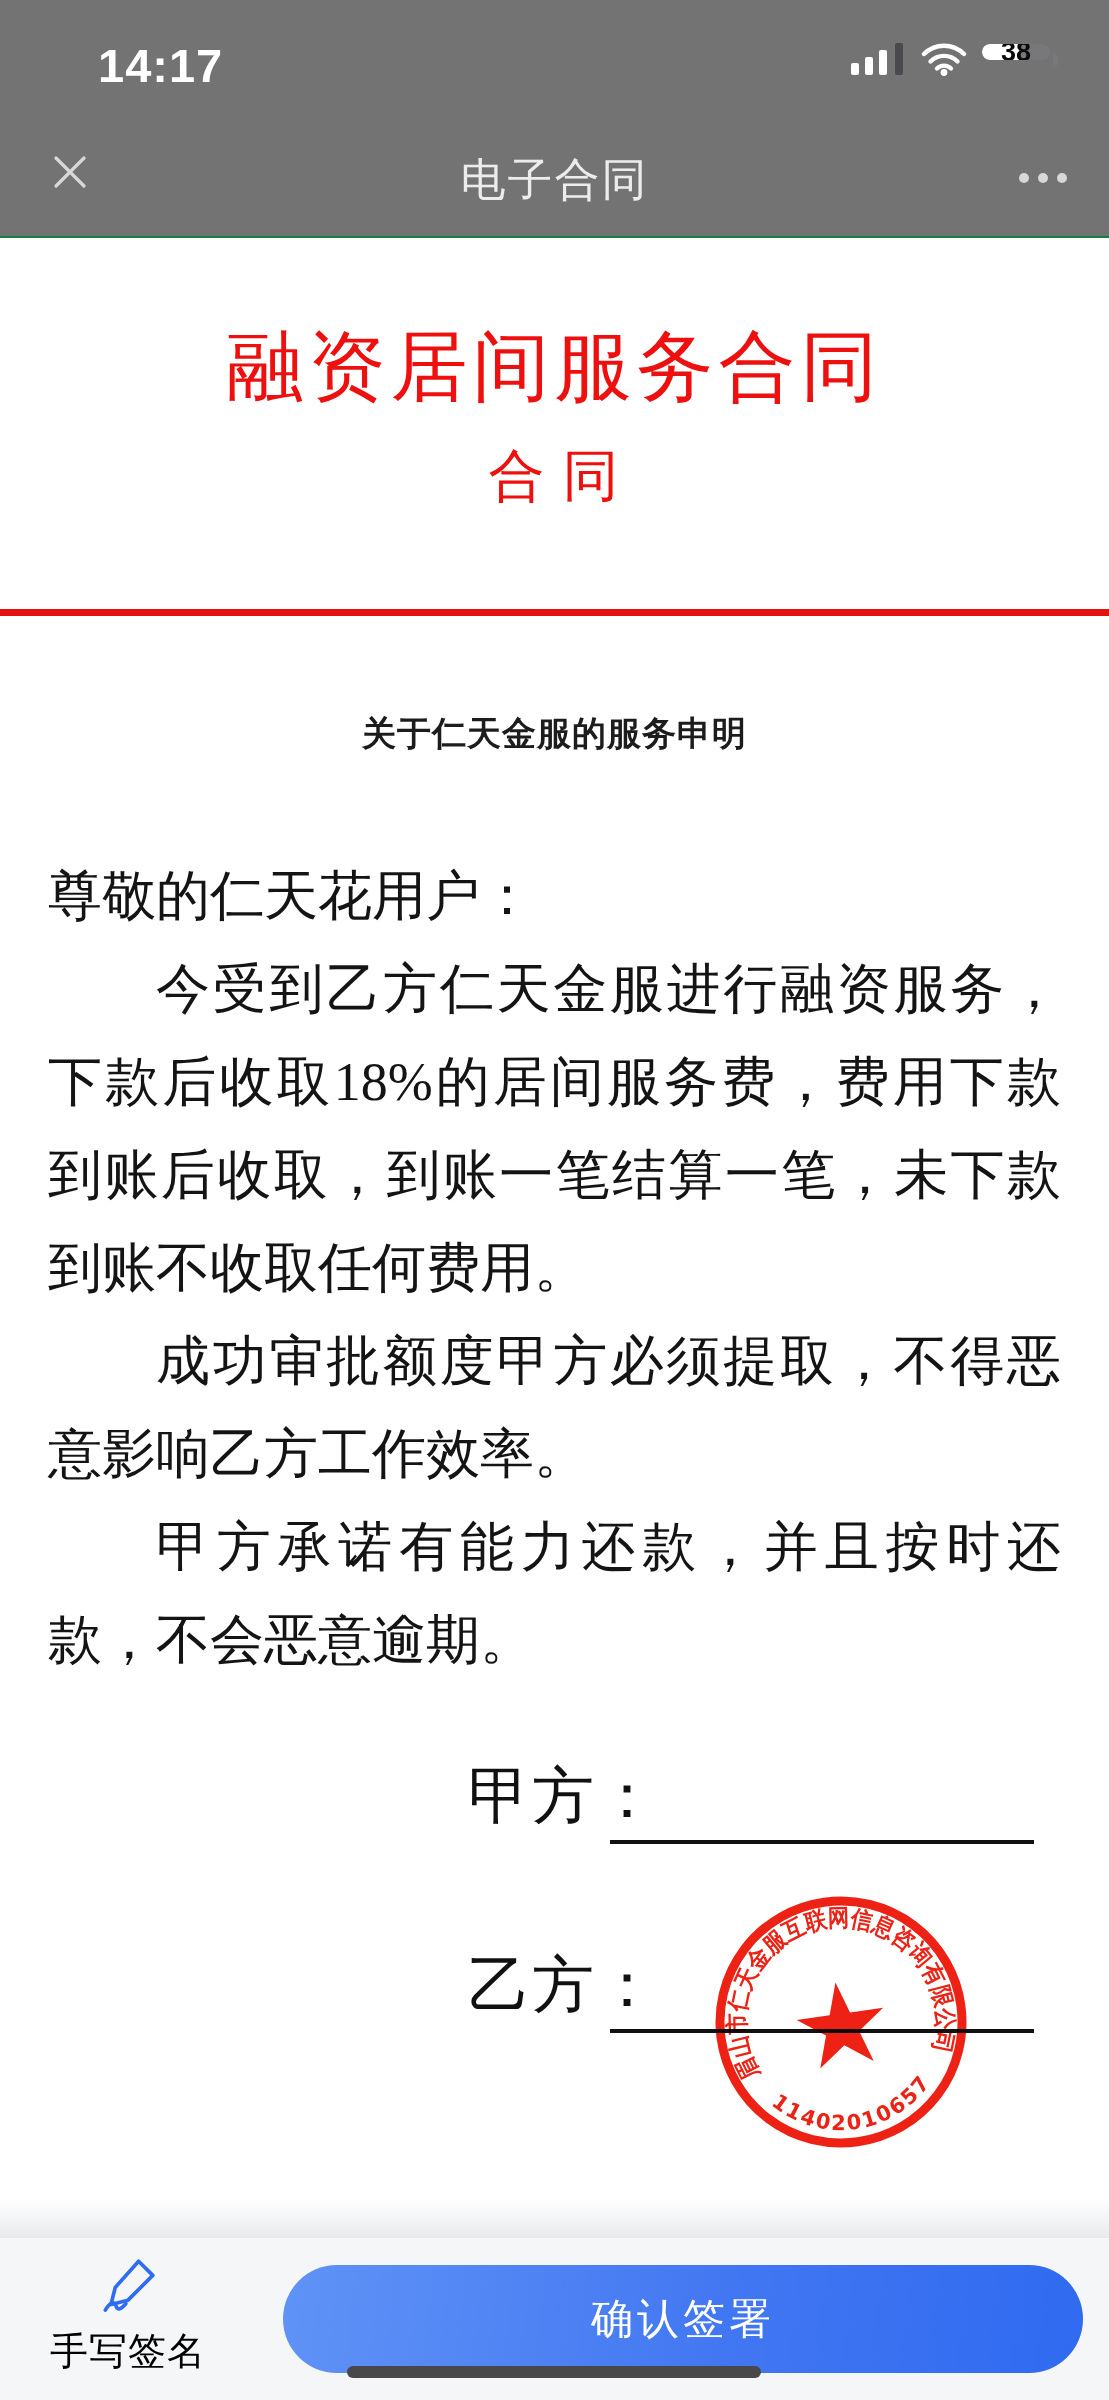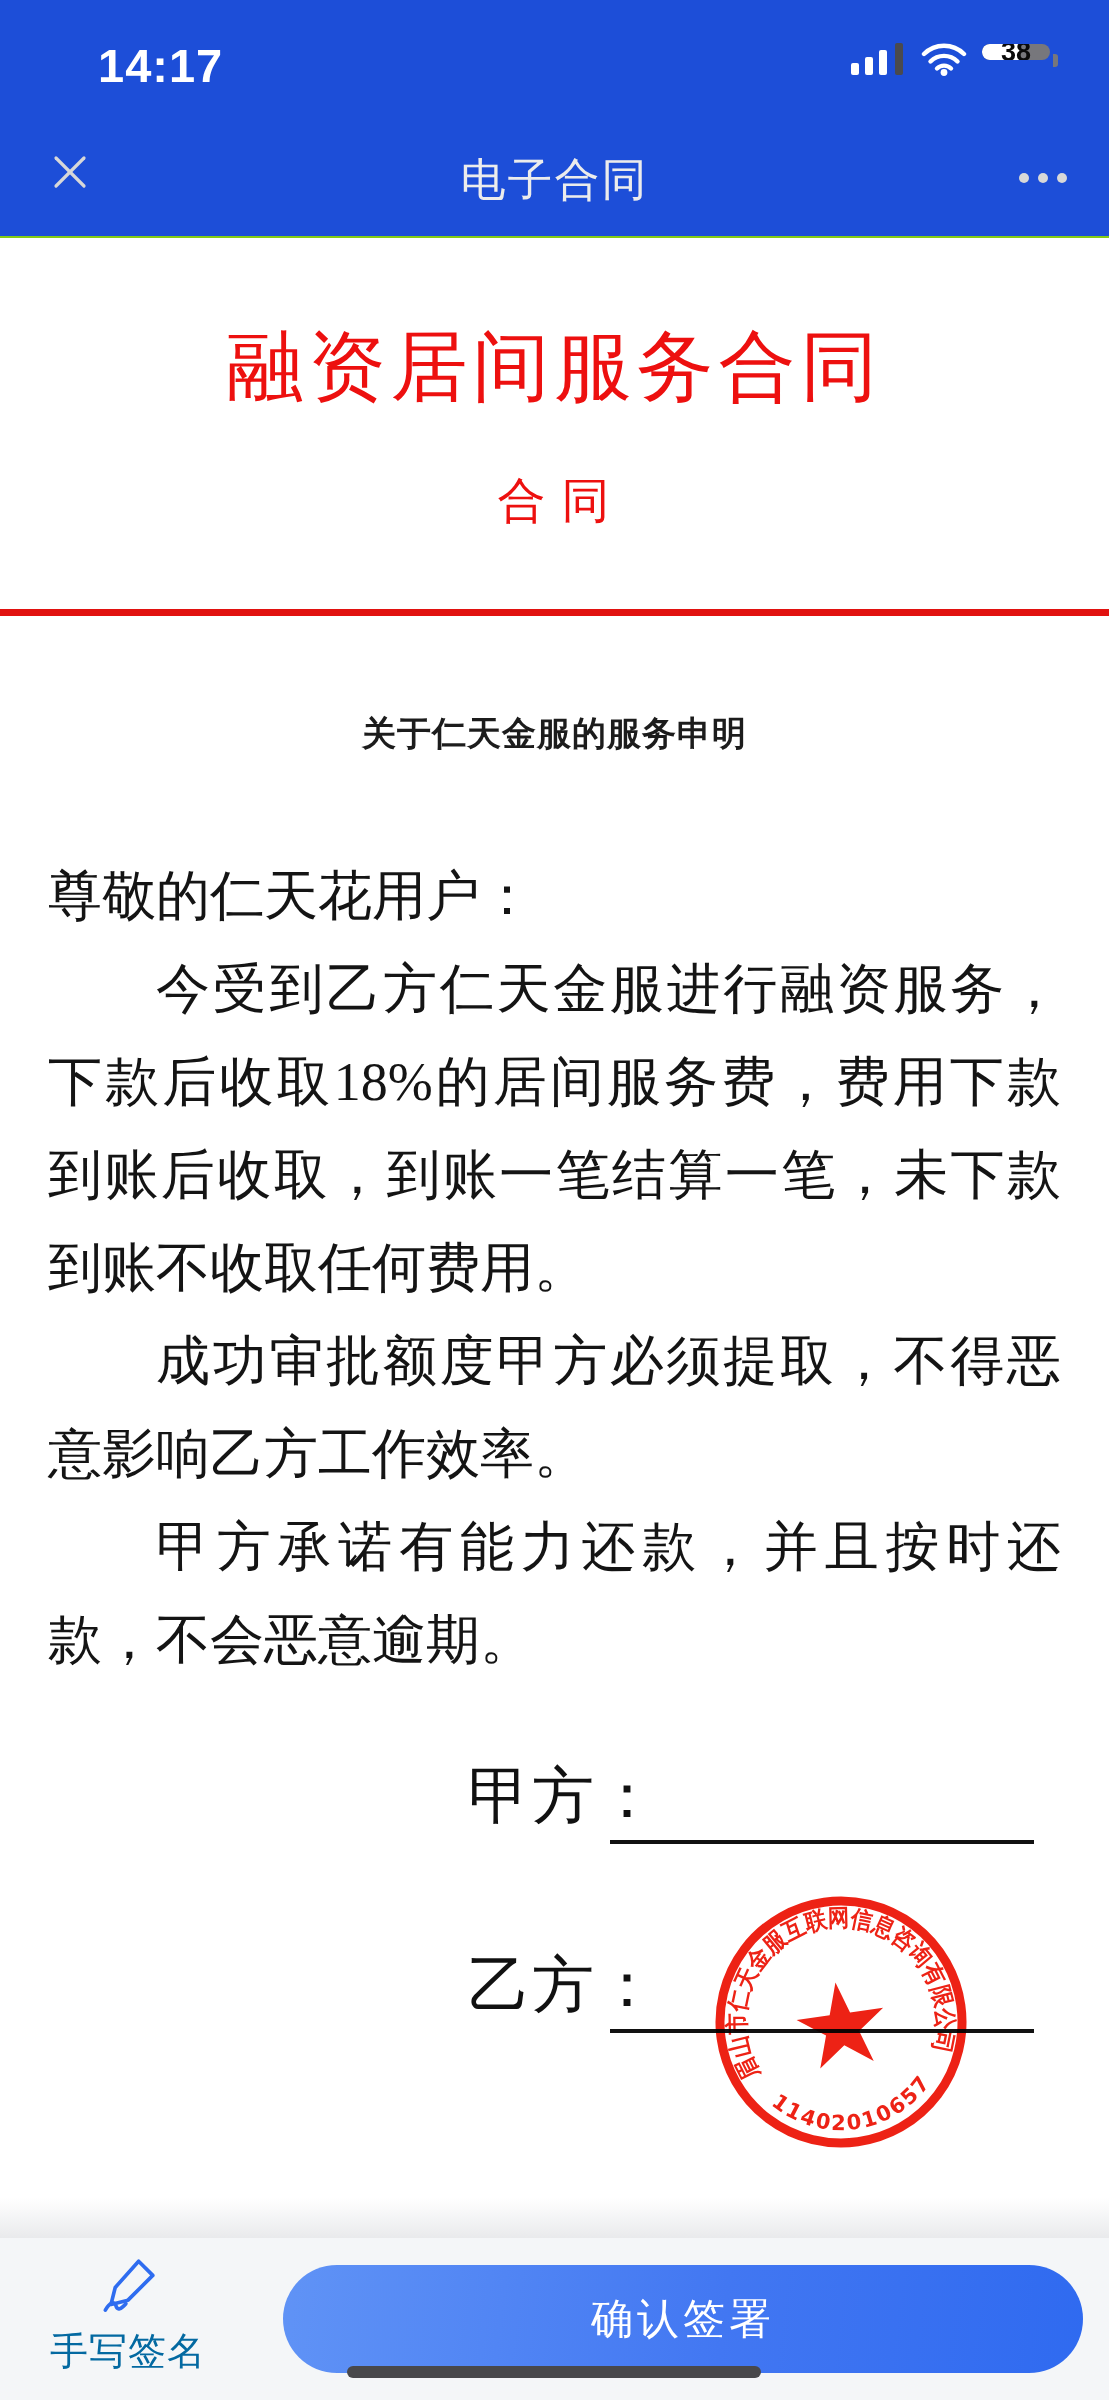--- a/index.html
+++ b/index.html
@@ -3,21 +3,21 @@
 <meta charset="utf-8">
 <style>
   * { margin:0; padding:0; box-sizing:border-box; }
   html,body { background:#333; }
   body { font-family:"Liberation Sans","DejaVu Sans",sans-serif; }
   .page { position:relative; width:1109px; height:2400px; margin:0 auto;
           background:#ffffff; overflow:hidden; }
 
   
   .header { position:absolute; left:0; top:0; width:1109px; height:238px;
-            background:#1d4ed8; border-bottom:2px solid #84cc16; z-index:30; }
+            background:#737373; border-bottom:2px solid #15803d; z-index:30; }
   .status-time { position:absolute; left:98px; top:38px; color:#ffffff;
                  font-size:47px; font-weight:600; letter-spacing:1px; }
   .signal { position:absolute; left:851px; top:43px; width:56px; height:32px; }
   .signal .bar { position:absolute; bottom:0; width:8px; border-radius:2px; background:#ffffff; }
   .signal .b1 { left:0;  height:12px; }
   .signal .b2 { left:14px; height:18px; }
   .signal .b3 { left:28px; height:25px; }
   .signal .b4 { left:44px; height:32px; background:#4a4a4e; }
   .wifi { position:absolute; left:921px; top:41px; }
   .battery { position:absolute; left:982px; top:44px; width:68px; height:16px;
@@ -37,21 +37,21 @@
                align-items:center; height:40px; cursor:pointer; }
   .nav-more i { width:10px; height:10px; border-radius:50%; background:#d8d8d8; display:block; }
 
   
   .doc { position:absolute; left:0; top:240px; width:1109px; height:1998px;
          background:#ffffff; }
   .doc-title { position:absolute; width:100%; text-align:center; color:#ed100f;
                font-family:"Liberation Serif","DejaVu Serif",serif;
                font-weight:400; line-height:1.08; }
   .title1 { top:70px;  font-size:77px; letter-spacing:5px;margin-top:16px; }
-  .title2 { top:206px; font-size:48px; letter-spacing:2px;margin-top:29px; }
+  .title2 { top:206px; font-size:56px; letter-spacing:2px; }
   .red-rule { position:absolute; left:0; top:369px; width:100%; height:7px; background:#e11210; }
   .section-heading { position:absolute; top:471px; width:100%; text-align:center;
                      font-size:34px; font-weight:700; color:#1c1c1c; letter-spacing:1px; }
   .body-text { position:absolute; top:610px; left:0; width:100%; padding:0 48px;
                font-family:"Liberation Serif","DejaVu Serif",serif;
                font-size:54px; line-height:93px; color:#141414;
                text-align:justify; }
   .body-text p.para { text-indent:2em; }
 
   .party-label { position:absolute; left:468px; font-family:Liberation Mono, monospace;
@@ -65,21 +65,21 @@
   .line-b { top:1789px; }
   .stamp { position:absolute; left:711px; top:1652px; mix-blend-mode:multiply; }
 
   
   .footer { position:absolute; left:0; top:2238px; width:1109px; height:162px;
             background:#f4f6f8; z-index:20; }
   .footer-shadow { position:absolute; left:0; top:-40px; width:100%; height:40px;
                    background:linear-gradient(180deg, rgba(233,234,236,0) 0%, #e9eaec 100%); }
   .sign-tool { position:absolute; left:37px; top:14px; width:182px; height:140px;
                display:flex; flex-direction:column; align-items:center; cursor:pointer; }
-  .sign-label { margin-top:6px; font-size:38px; color:#0369a1; letter-spacing:1px; }
+  .sign-label { margin-top:6px; font-size:38px; color:#000000; letter-spacing:1px; }
   .confirm-btn { position:absolute; left:283px; top:27px; width:800px; height:108px;
                  border:none; border-radius:54px; cursor:pointer;
                  background:linear-gradient(97deg, #6093f6 0%, #4277f2 55%, #2f6af0 100%);
                  color:#ffffff; font-size:42px; letter-spacing:4px;
                  font-family:"Liberation Sans","DejaVu Sans",sans-serif; }
   .home-indicator { position:absolute; left:347px; top:128px; width:414px; height:12px;
                     border-radius:6px; background:#48484b; }
 </style>
 </head>
 <body>

